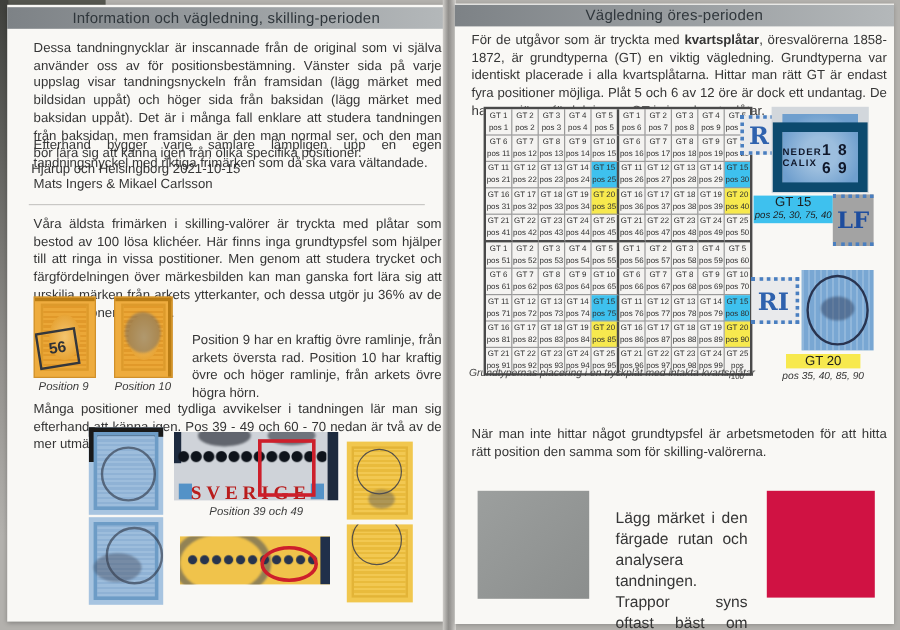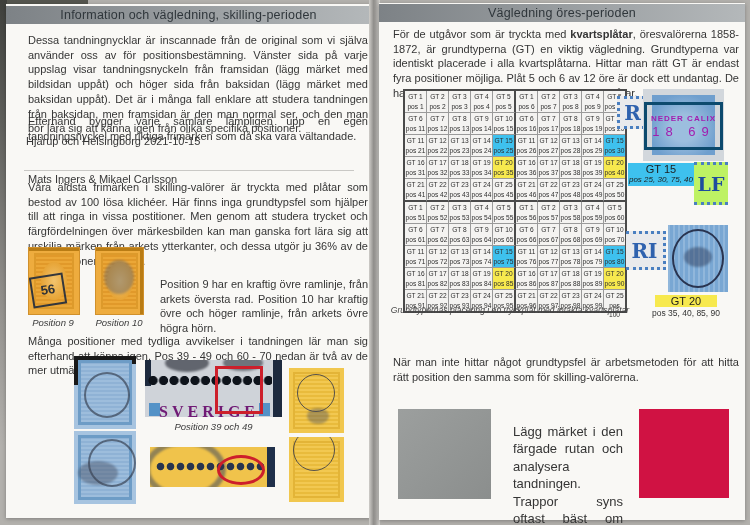--- a/index.html
+++ b/index.html
@@ -49,21 +49,21 @@
     background:repeating-linear-gradient(0deg,#f2c851 0 2px,#e9bb3c 2px 4px);}
   .ring-thin{position:absolute;border-radius:50%;border:1.5px solid rgba(48,53,74,.8);}
 
   .strip1{position:absolute;background:#cfd3d9;overflow:hidden;}
   .strip1 .band{position:absolute;right:0;top:0;bottom:0;width:9px;background:#1d2a3e;}
   .strip1 .bandl{position:absolute;left:0;top:0;bottom:55%;width:6px;background:#1d2a3e;}
   .dots1{position:absolute;left:3px;right:10px;top:15px;height:11px;
     background-image:radial-gradient(circle at 5px 5.5px,#0e131b 4.2px,transparent 5px);
     background-size:10.5px 11px;background-repeat:repeat-x;}
   .sv-text{position:absolute;left:14px;bottom:-4px;font-weight:bold;font-size:16px;
-    color:#701a75;letter-spacing:4px;font-family:"Liberation Serif",serif;}
+    color:#b91c1c;letter-spacing:4px;font-family:"Liberation Serif",serif;}
   .sv-orn{position:absolute;bottom:1px;width:11px;height:13px;background:#3e86c3;opacity:.85;}
   .red-rect{position:absolute;border:3px solid #cd1f2b;}
   .strip2{position:absolute;background:#f0c34b;overflow:hidden;}
   .strip2 .band{position:absolute;right:0;top:0;bottom:0;width:8px;background:#20304a;}
   .dots2{position:absolute;left:6px;right:10px;top:15px;height:9px;
     background-image:radial-gradient(circle at 4.5px 4.5px,#27344e 3.4px,transparent 4.2px);
     background-size:10px 9px;background-repeat:repeat-x;}
   .red-ellipse{position:absolute;border:3px solid #cd1f2b;border-radius:50%;}
 
   
@@ -79,50 +79,50 @@
   .gt-cell.hl-yellow{background:var(--hl-yellow,#f7e94e);}
   .table-cap{position:absolute;font-style:italic;font-size:8.6px;color:#444;text-align:center;}
 
   .frag{position:absolute;display:flex;align-items:center;justify-content:center;
     font-family:"DejaVu Serif",serif;font-weight:bold;color:#2f62ae;background:#e9eaec;
     border-top:3px dotted #4a7fc0;border-bottom:3px dotted #4a7fc0;}
   .stamp-big{position:absolute;background:#d2d7dc;overflow:hidden;}
   .stamp-big .inner-blue{position:absolute;inset:6px 9px;
     background:radial-gradient(circle at 50% 55%,#9cbede 0 30%,#6f9fce 75%);}
   .box-cancel-big{position:absolute;left:1px;right:1px;top:13px;height:42px;
-    border:3px solid #0c4a6e;display:flex;flex-direction:column;align-items:center;justify-content:center;
-    color:#a21caf;}
+    border:8px solid #0c4a6e;display:flex;align-items:center;justify-content:center;
+    color:#0f172a;}
   .box-cancel-big .l1{font-size:8px;font-weight:bold;letter-spacing:1px;}
-  .box-cancel-big .l2{font-size:13px;font-weight:normal;letter-spacing:6px;margin-top:1px;}
+  .box-cancel-big .l2{font-size:13px;font-weight:bold;letter-spacing:6px;margin-top:1px;}
   .stamp-round{position:absolute;background:#79a7d3;overflow:hidden;}
   .stamp-round .pat{position:absolute;inset:0;
     background:repeating-linear-gradient(90deg,rgba(255,255,255,.18) 0 2px,transparent 2px 5px);}
   .stamp-round .ring-c{position:absolute;inset:4px;border:2.5px solid #293450;border-radius:50%;}
   .gt-label{position:absolute;text-align:center;color:#1d1d1d;}
   .gt-label .t{font-size:11px;line-height:12px;}
   .gt-label .p{font-size:8px;font-style:italic;line-height:9px;}
   .bg-cyan{background:var(--hl-cyan,#3ec1ee);}
   .bg-yellow{background:var(--hl-yellow,#f7e94e);}
-  .pos-line{position:absolute;font-size:8.5px;color:#333;text-align:center;}
+  .pos-line{position:absolute;font-size:8.5px;font-style:italic;color:#333;text-align:center;}
   .gray-square{position:absolute;background:linear-gradient(135deg,#9c9f9e,#8b8e8d);}
   .red-square{position:absolute;background:var(--red-square,#d01243);}
 </style>
 </head>
 <body>
 
 <div class="book-corner"></div>
 <div class="book-edge"></div>
 
 <div class="page page-left">
   <div class="header-bar" style="top:2px;">Information och vägledning, skilling-perioden</div>
 
   <p class="para" style="left:22px;top:29px;width:340px;margin:0;">Dessa tandningnycklar är inscannade från de original som vi själva använder oss av för positionsbestämning. Vänster sida på varje uppslag visar tandningsnyckeln från framsidan (lägg märket med bildsidan uppåt) och höger sida från baksidan (lägg märket med baksidan uppåt). Det är i många fall enklare att studera tandningen från baksidan, men framsidan är den man normal ser, och den man bör lära sig att känna igen från olika specifika positioner.</p>
   <p class="para" style="left:22px;top:110px;width:340px;margin:0;">Efterhand bygger varje samlare lämpligen upp en egen tandningsnyckel med riktiga frimärken som då ska vara vältandade.</p>
   <div class="small-line" style="left:20px;top:131px;">Hjärup och Helsingborg 2021-10-15</div>
-  <div class="small-line" style="left:22px;top:144px;margin-top:25px;">Mats Ingers &amp; Mikael Carlsson</div>
+  <div class="small-line" style="left:22px;top:144px;">Mats Ingers &amp; Mikael Carlsson</div>
   <div class="hr" style="left:18px;top:166px;width:330px;"></div>
   <p class="para" style="left:22px;top:176px;width:340px;margin:0;">Våra äldsta frimärken i skilling-valörer är tryckta med plåtar som bestod av 100 lösa klichéer. Här finns inga grundtypsfel som hjälper till att ringa in vissa postitioner. Men genom att studera trycket och färgfördelningen över märkesbilden kan man ganska fort lära sig att urskilja märken från arkets ytterkanter, och dessa utgör ju 36% av de 100 positionerna i arket.</p>
 
   <div class="stamp stamp-orange" style="left:22px;top:243px;width:50px;height:66px;">
     <div class="ram-top"></div>
     <div class="inner"></div>
     <div class="oval"></div>
     <div class="box-cancel-small">56</div>
   </div>
   <div class="stamp stamp-orange" style="left:89px;top:243px;width:47px;height:66px;">
@@ -621,21 +621,21 @@
     <div class="box-cancel-big">
       <div class="l1">NEDER CALIX</div>
       <div class="l2">18 69</div>
     </div>
   </div>
 
   <div class="gt-label bg-cyan" style="left:249px;top:160px;width:66px;height:23px;">
     <div class="t">GT 15</div>
     <div class="p">pos 25, 30, 75, 40</div>
   </div>
-  <div class="frag" style="left:315px;top:159px;width:34px;height:37px;font-size:19px;background:#bef264;color:#1e4d9e;">LF</div>
+  <div class="frag" style="left:315px;top:159px;width:34px;height:37px;font-size:19px;background:#a3a3a3;color:#1e4d9e;">LF</div>
 
   <div class="frag" style="left:247px;top:228px;width:37px;height:33px;font-size:20px;border-right:3px dotted #4a7fc0;">RI</div>
   <div class="stamp-round" style="left:289px;top:222px;width:60px;height:67px;">
     <div class="pat"></div>
     <div class="ring-c"></div>
     <div class="smudge" style="left:16px;top:22px;width:28px;height:20px;background:rgba(40,52,80,.45);"></div>
   </div>
   <div class="gt-label bg-yellow" style="left:276px;top:292px;width:62px;height:12px;">
     <div class="t">GT 20</div>
   </div>

